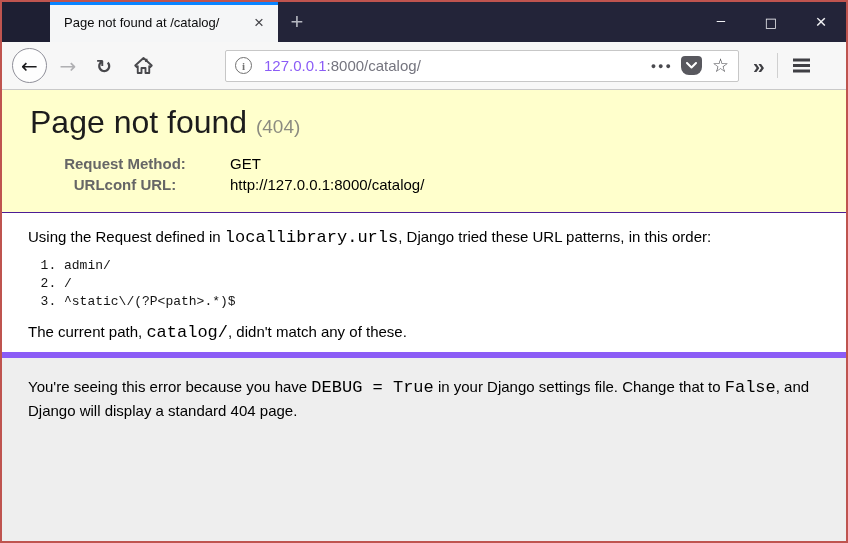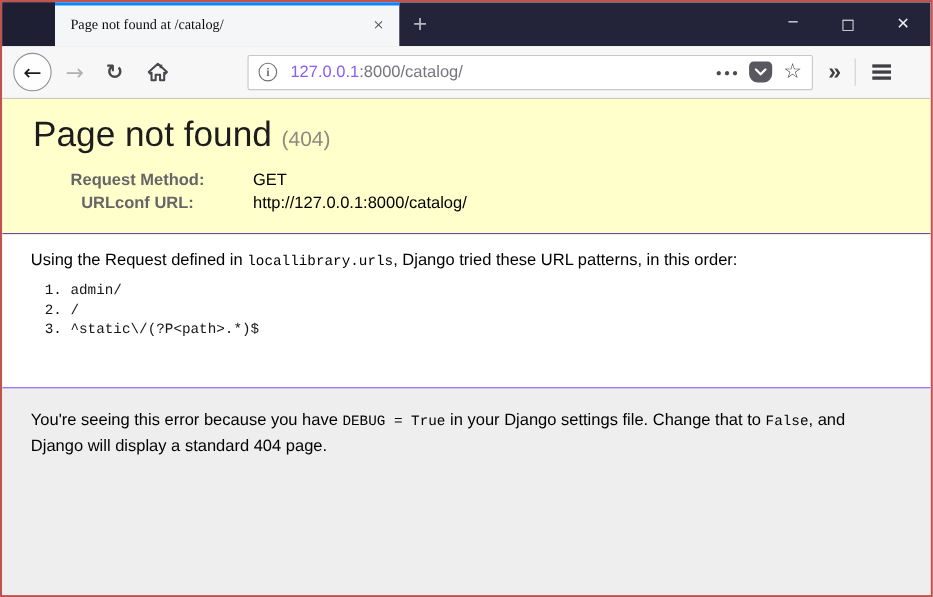--- a/index.html
+++ b/index.html
@@ -16,27 +16,26 @@
   
   .tabbar {
     flex:0 0 40px;
     background:#232439;
     display:flex;
     align-items:stretch;
   }
   .tab-corner { width:48px; background:#1e1f33; }
   .tab {
     position:relative;
-    width:313px;
+    width:228px;
     background:#f5f6f7;
     display:flex;
     align-items:center;
     padding:0 8px 0 14px;
     cursor:default;
-    font-family:Liberation Serif, serif;
   }
   .tab::before {
     content:"";
     position:absolute; top:0; left:0; right:0; height:3px;
     background:#0a84ff;
   }
   .tab-title {
     flex:1;
     font-size:13px;
     color:#0c0c0d;
@@ -171,37 +170,37 @@
 
   .main {
     flex:0 0 139px;
     background:#fff;
     padding:15px 26px 0;
     font-size:15px;
     color:#000;
   }
   code, .mono {
     font-family:"Liberation Mono","DejaVu Sans Mono",monospace;
-    font-size:13px;
+    font-size:17px;
   }
   .main p { margin:0 0 8px; }
   .pattern-list {
     margin:10px 0 12px;
     padding-left:36px;
     font-family:"Liberation Mono","DejaVu Sans Mono",monospace;
     font-size:13px;
     line-height:18px;
     color:#141414;
   }
   .pattern-list li { margin:0;font-family:Liberation Mono, monospace; }
 
   .explanation {
     flex:1;
     background:#eeeeee;
-    border-top:1px solid #8b5cf6;
+    border-top:6px solid #8b5cf6;
     padding:17px 26px 0;
     font-size:15px;
     line-height:23px;
     color:#000;
   }
 </style>
 </head>
 <body>
 
 <div class="tabbar">
@@ -279,17 +278,18 @@
     </table>
 </div>
 
 <div class="main">
   <p><span>Using the Request defined in </span><code>locallibrary.urls</code><span>, Django tried these URL patterns, in this order:</span></p>
   <ol class="pattern-list">
     <li>admin/</li>
     <li>/</li>
     <li>^static\/(?P&lt;path&gt;.*)$</li>
   </ol>
+  <p><span>The current path, </span><code>catalog/</code><span>, didn't match any of these.</span></p>
 </div>
 
 <div class="explanation">
   <p><span>You're seeing this error because you have </span><code>DEBUG = True</code><span> in your Django settings file. Change that to </span><code>False</code><span>, and Django will display a standard 404 page.</span></p>
 </div>
 
 </body></html>

